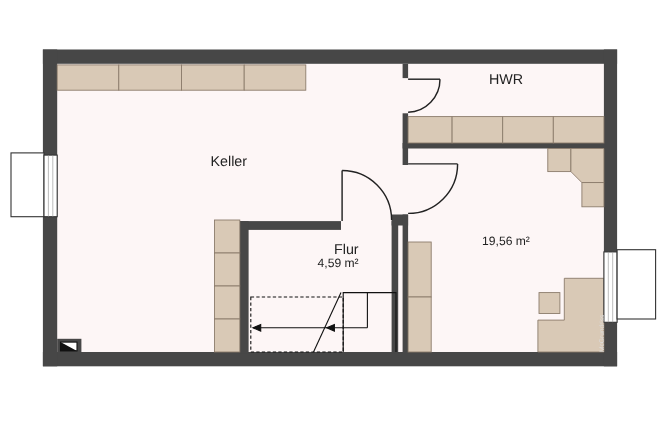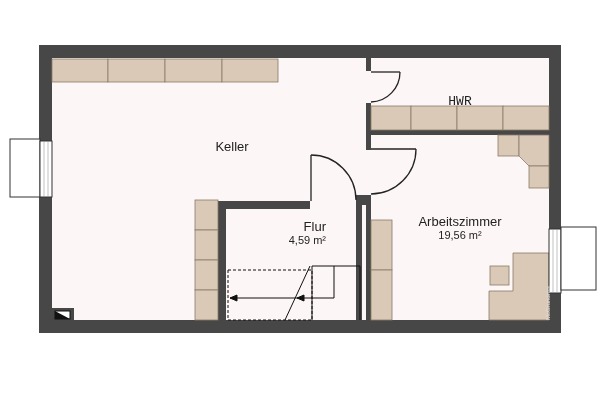--- a/index.html
+++ b/index.html
@@ -113,27 +113,26 @@
     <rect x="561" y="227" width="35" height="63" fill="#fff" stroke="#333" stroke-width="1"></rect>
   </g>
 
   <g>
     <rect x="52" y="308" width="22" height="12" fill="#474747"></rect>
     <rect x="55" y="311" width="15" height="8" fill="#fff" stroke="#111" stroke-width="1"></rect>
     <polygon points="55,311 70,319 55,319" fill="#111"></polygon>
   </g>
 </svg>
 
-<div class="lbl room-name" style="left:212px; top:139px; width:40px;">Keller</div>
+<div class="lbl room-name" style="left:188px; top:139px; width:40px;">Keller</div>
 
-<div class="lbl room-name" style="left:440px; top:94px; width:40px;font-family:Liberation Mono, monospace;">HWR</div>
+<div class="lbl room-name" style="left:440px; top:64px; width:40px;">HWR</div>
 
 <div class="lbl" style="left:256px; top:219px; width:70px;text-align:right;">
   <div class="room-name">Flur</div>
   <div class="room-area">4,59 m²</div>
 </div>
 
 <div class="lbl" style="left:410px; top:214px; width:100px;">
-  <div class="room-name">Arbeitszimmer</div>
   <div class="room-area">19,56 m²</div>
 </div>
 
 <div class="watermark">McGrundriss</div>
 
 </body></html>

